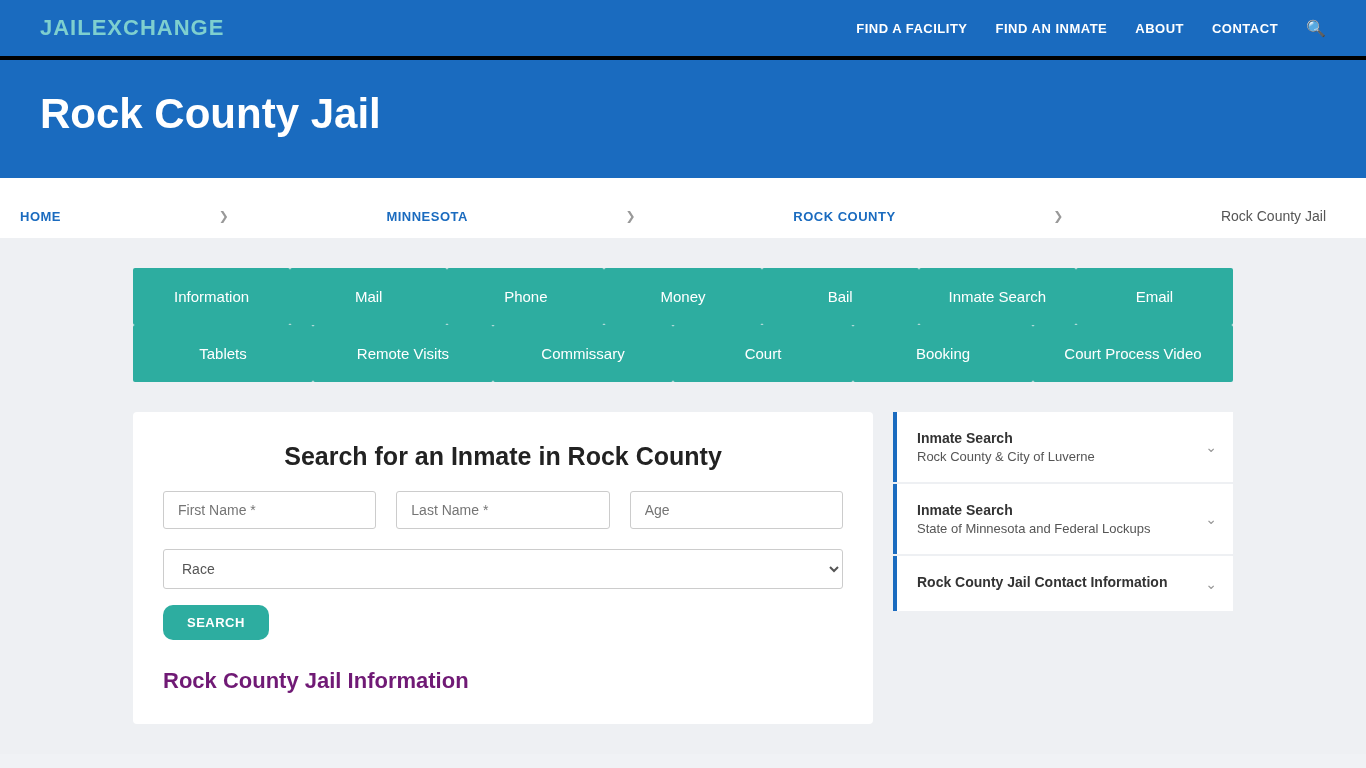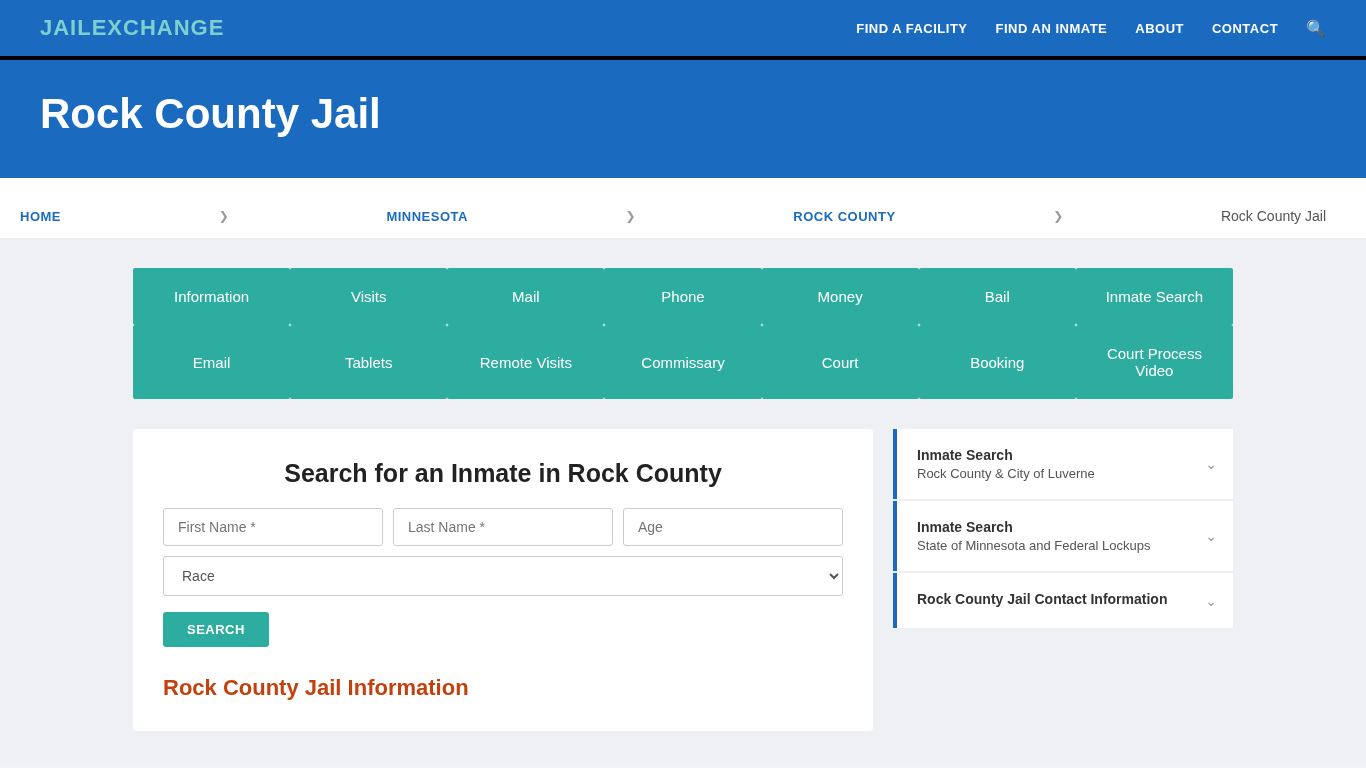--- a/index.html
+++ b/index.html
@@ -134,21 +134,21 @@
     }
     .search-box h2 {
       text-align: center;
       font-size: 25px;
       font-weight: 700;
       margin-bottom: 20px;
       color: #222;
     }
     .search-fields {
       display: flex;
-      gap: 10px;
+      gap: 20px;
       flex-wrap: wrap;
       margin-bottom: 16px;
     }
     .search-fields input,
     .search-fields select {
       flex: 1 1 120px;
       padding: 10px 14px;
       border: 1px solid #ccc;
       border-radius: 3px;
       font-size: 14px;
@@ -158,30 +158,30 @@
     .search-fields select { min-width: 120px; }
     .search-btn {
       background: #2dada0;
       color: white;
       border: none;
       padding: 10px 24px;
       font-size: 13px;
       font-weight: 700;
       letter-spacing: 0.5px;
       cursor: pointer;
-      border-radius: 3px;
+      border-radius: 10px;
       text-transform: uppercase;
     }
 
     
     .jail-info-title {
       margin-top: 24px;
       font-size: 22px;
       font-weight: 700;
-      color: #c2410c;
+      color: #701a75;
     }
 
     
     .sidebar {
       width: 340px;
       flex-shrink: 0;
     }
     .sidebar-item {
       background: white;
       border-left: 4px solid #1a6bbf;
@@ -239,21 +239,20 @@
     <span class="sep">❯</span>
     <span class="current">Rock County Jail</span>
   </nav>
 </div>
 
 <div class="main-area">
 
   <div class="buttons-grid">
 
     <button class="btn-tile">Information</button>
-    <button class="btn-tile">Visits</button>
     <button class="btn-tile">Mail</button>
     <button class="btn-tile">Phone</button>
     <button class="btn-tile">Money</button>
     <button class="btn-tile">Bail</button>
     <button class="btn-tile wide">Inmate Search</button>
 
     <button class="btn-tile">Email</button>
     <button class="btn-tile">Tablets</button>
     <button class="btn-tile">Remote Visits</button>
     <button class="btn-tile">Commissary</button>

